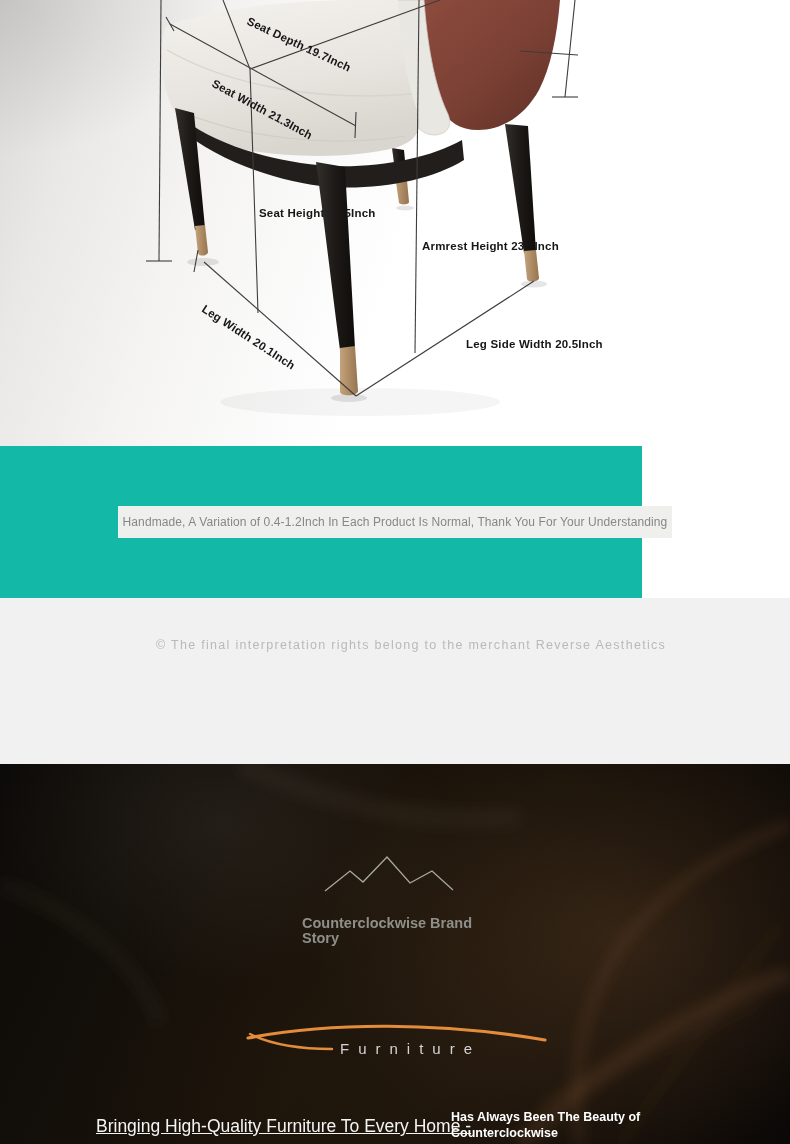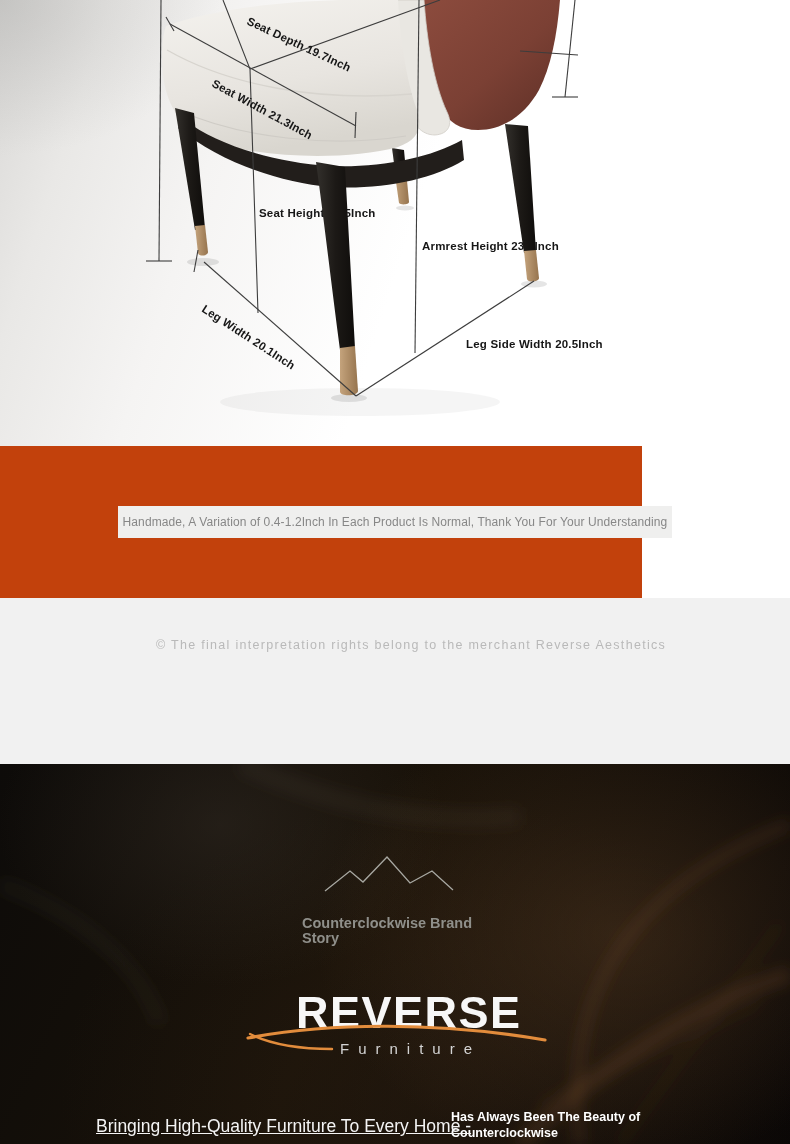--- a/index.html
+++ b/index.html
@@ -9,21 +9,21 @@
 
   
   .sec-dims{position:relative;width:790px;height:446px;
     background:
       radial-gradient(340px 240px at 0% 0%, rgba(150,150,148,.30), transparent 65%),
       linear-gradient(108deg,#d9d8d6 0%,#e9e8e6 12%,#f5f4f3 28%,#ffffff 52%,#ffffff 100%);}
   .chair-svg{position:absolute;left:0;top:0;width:790px;height:446px;display:block;}
   .dim-text{font-size:11.5px;font-weight:700;fill:#161616;letter-spacing:.2px;}
 
   
-  .sec-note{position:relative;width:642px;height:152px;background:#c2410c;text-align:right;}
+  .sec-note{position:relative;width:642px;height:152px;background:#14b8a6;text-align:right;}
   .note-strip{position:absolute;left:118px;top:506px;}
   .note-strip{top:60px;width:554px;height:32px;background:#efefee;
     display:flex;align-items:center;justify-content:center;
     color:#878787;font-size:12px;font-weight:500;letter-spacing:.1px;}
 
   
   .sec-copy{position:relative;width:790px;height:166px;background:#f1f1f1;
     display:block;}
   .copy-text{position:absolute;left:0;top:40px;width:100%;text-align:center;
     color:#b9b9b9;font-size:12.5px;font-weight:300;letter-spacing:1.3px;margin-left:16px;}
@@ -171,21 +171,20 @@
         <path d="M0,120 C80,150 140,200 160,260" stroke="rgba(90,80,70,0.12)" stroke-width="14"></path>
       </g>
     </svg>
 
     <svg class="mountain" viewBox="0 0 140 40">
       <polyline points="6,36 31,16 44,27 68,2 91,28 113,16 134,35" fill="none" stroke="#a8a8a2" stroke-width="1.3" stroke-linejoin="miter"></polyline>
     </svg>
 
     <div class="story-title">Counterclockwise Brand Story</div>
 
-    <div class="logo-main">REVERSE</div>
     <svg class="swoosh" viewBox="0 0 302 36">
       <path d="M2,16 C84,0 194,0 299,18" fill="none" stroke="#e28c3c" stroke-width="3.2" stroke-linecap="round"></path>
       <path d="M4,12 C24,22 50,27 86,27" fill="none" stroke="#e28c3c" stroke-width="2.4" stroke-linecap="round"></path>
     </svg>
     <div class="logo-sub">Furniture</div>
 
     <div class="tagline-left">Bringing High-Quality Furniture To Every Home -</div>
     <div class="tagline-right">
       <div>Has Always Been The Beauty of</div>
       <div>Counterclockwise</div>

